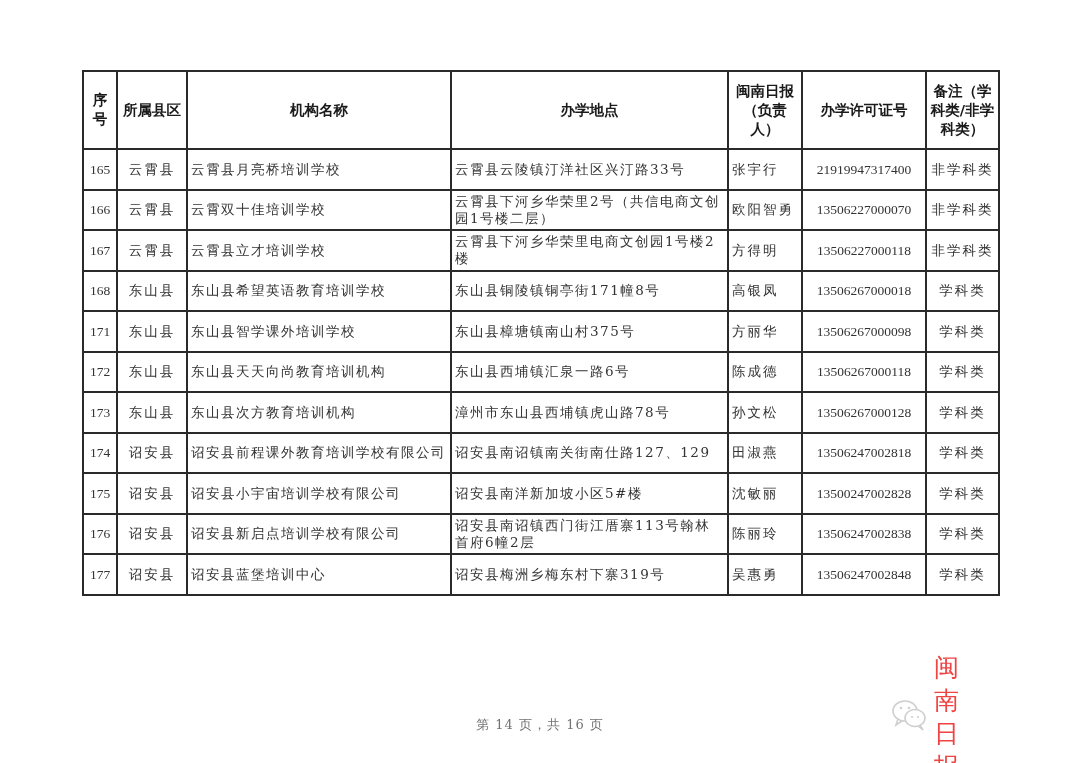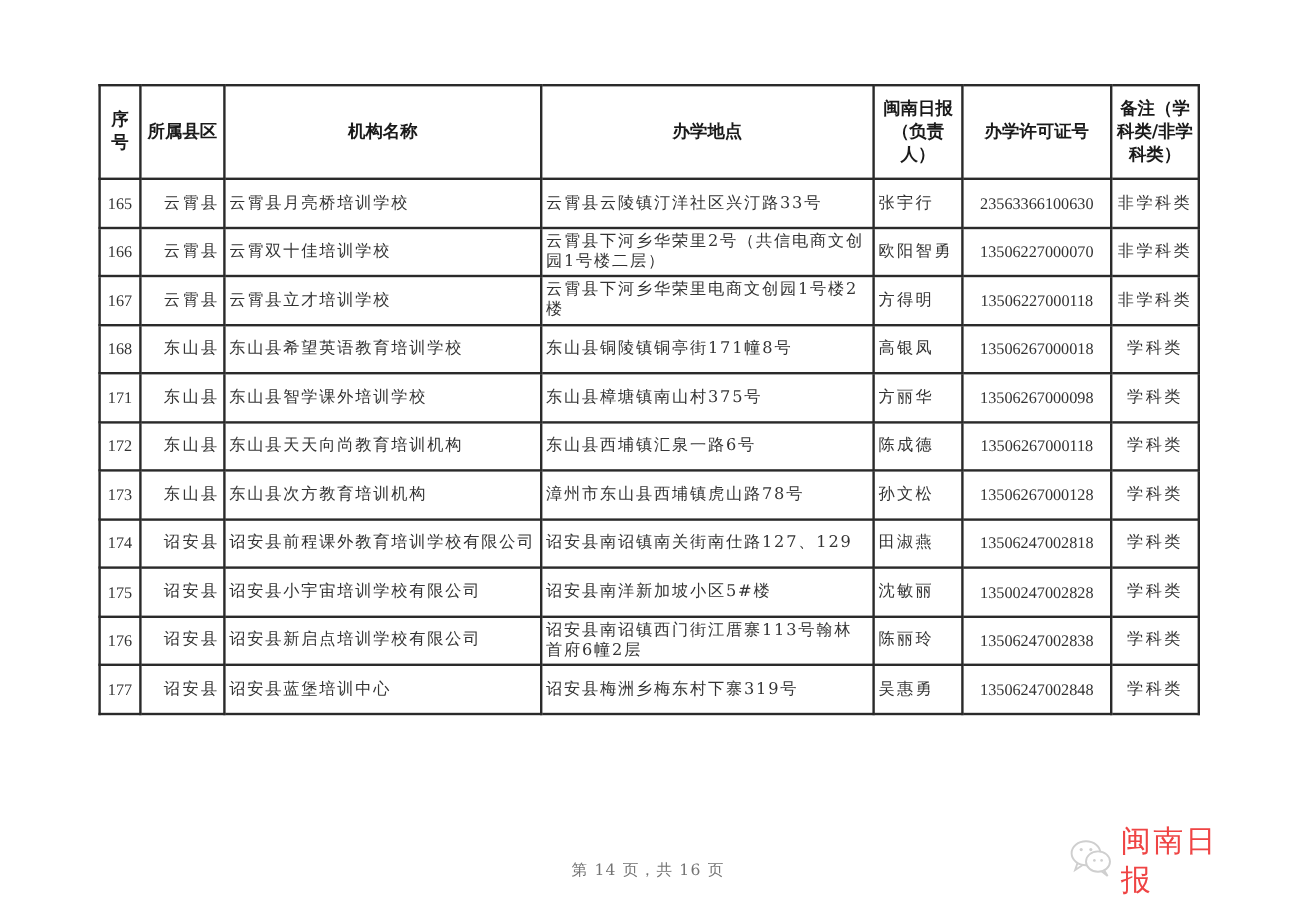--- a/index.html
+++ b/index.html
@@ -1,26 +1,26 @@
 <!DOCTYPE html>
 <html><head>
 <meta charset="utf-8">
 <style>
   html, body { margin:0; padding:0; background:#ffffff; }
   body { width:1080px; height:763px; position:relative; overflow:hidden;
          font-family: "DejaVu Serif", "Liberation Serif", serif; color:#222; }
-  .page { position:absolute; left:0; top:0; width:987px; height:763px; background:#fff;padding-left:34px; }
+  .page { position:absolute; left:0; top:0; width:987px; height:763px; background:#fff; }
   table.reg { position:absolute; left:82px; top:70px; border-collapse:collapse;
               table-layout:fixed; width:916px; }
   table.reg td, table.reg th { border:2px solid #2a2a2a; padding:0 3px; overflow:hidden; }
   table.reg th { height:76px; font-family:"DejaVu Sans","Liberation Sans",sans-serif;
                  font-weight:bold; font-size:14.5px; line-height:19px; text-align:center; color:#1a1a1a; }
   table.reg td { height:38.5px; font-size:13.5px; line-height:17px; color:#333; }
   td.c-num { text-align:center; font-family:"Liberation Serif","DejaVu Serif",serif; font-size:14.5px; }
-  td.c-county { text-align:right; letter-spacing:2px; }
+  td.c-county { text-align:center; letter-spacing:2px; }
   td.c-name, td.c-addr { text-align:left; letter-spacing:1.5px; padding-left:3px; }
   td.c-person { text-align:left; letter-spacing:2px; }
   td.c-lic { text-align:center; font-family:"Liberation Serif","DejaVu Serif",serif; font-size:14px; letter-spacing:0; padding:0 1px; }
   td.c-note { text-align:center; letter-spacing:2px;margin-left:48px; }
   th.h-num { font-size:14.5px; line-height:19px; }
   .footer { position:absolute; left:0; width:1080px; top:716px; text-align:center;
             font-family:"DejaVu Serif","Liberation Serif",serif; font-size:13px; color:#737373; }
   .footer span { letter-spacing:1px; }
   .watermark { position:absolute; left:890px; top:700px; height:34px; display:flex; align-items:center;
                color:#c8c8c8; }
@@ -53,21 +53,21 @@
         <th>备注（学科类/非学科类）</th>
       </tr>
     </thead>
     <tbody id="tbody">
       <tr>
         <td class="c-num">165</td>
         <td class="c-county">云霄县</td>
         <td class="c-name">云霄县月亮桥培训学校</td>
         <td class="c-addr">云霄县云陵镇汀洋社区兴汀路33号</td>
         <td class="c-person">张宇行</td>
-        <td class="c-lic">23563366100630</td>
+        <td class="c-lic">21919947317400</td>
         <td class="c-note">非学科类</td>
       </tr>
       <tr>
         <td class="c-num">166</td>
         <td class="c-county">云霄县</td>
         <td class="c-name">云霄双十佳培训学校</td>
         <td class="c-addr">云霄县下河乡华荣里2号（共信电商文创园1号楼二层）</td>
         <td class="c-person">欧阳智勇</td>
         <td class="c-lic">13506227000070</td>
         <td class="c-note">非学科类</td>

